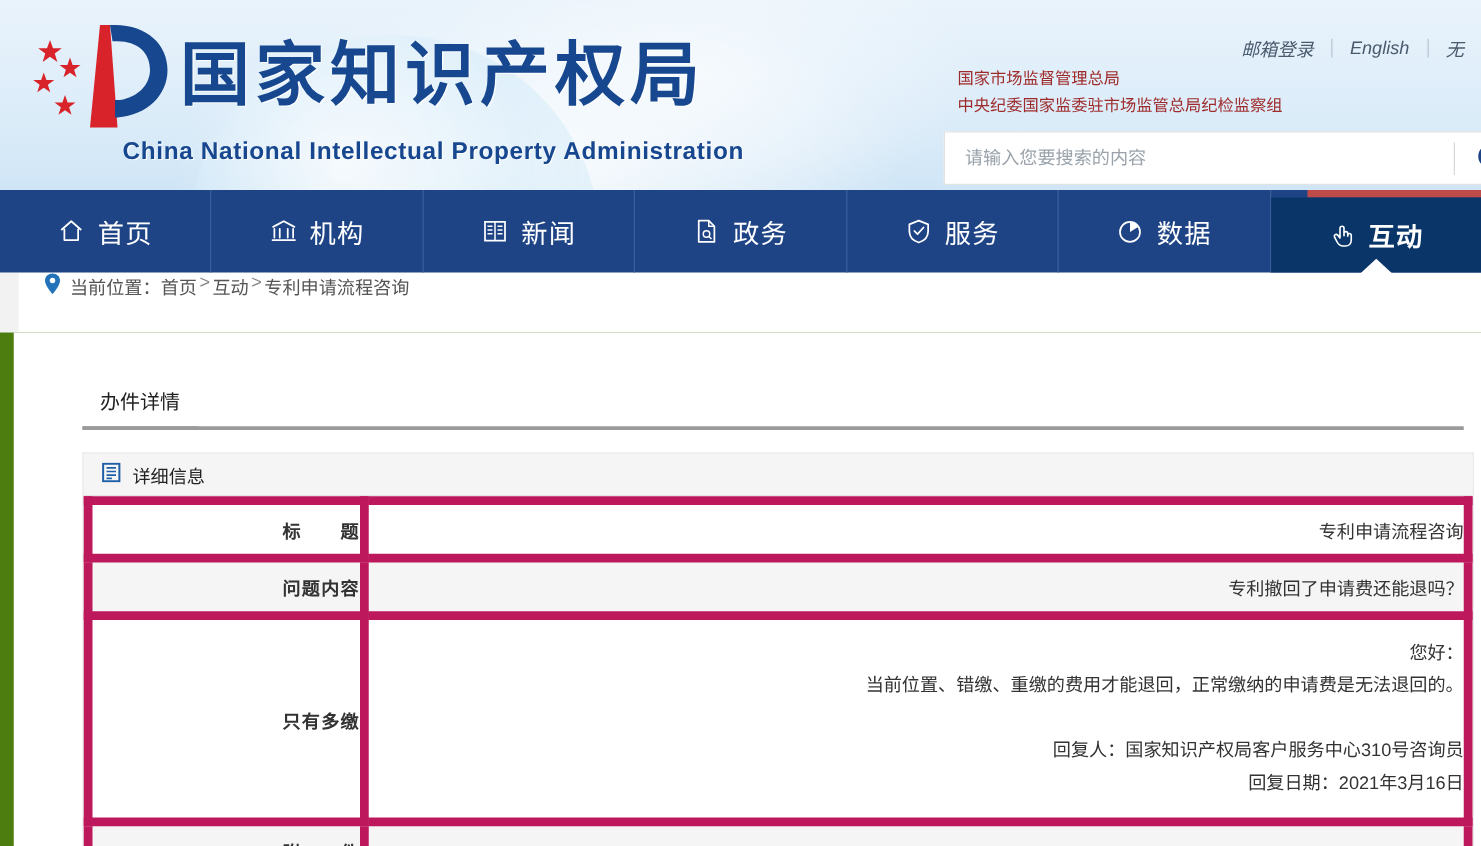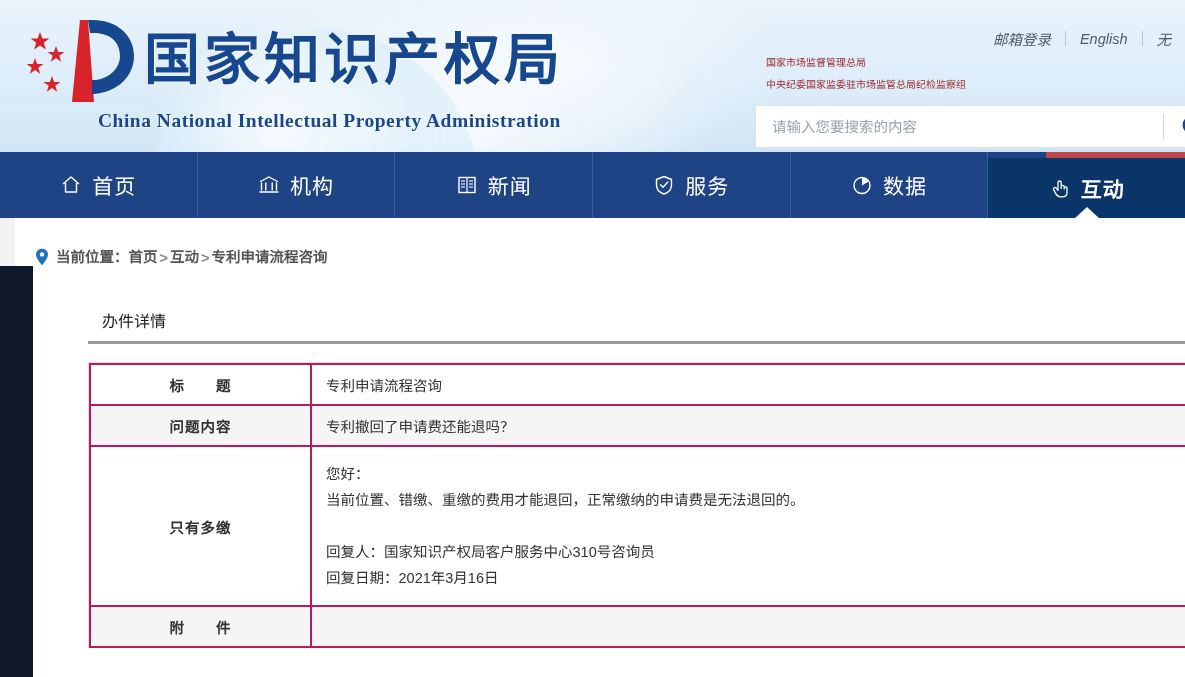--- a/index.html
+++ b/index.html
@@ -42,21 +42,20 @@
     background: rgba(255,255,255,0.45);
     filter: blur(3px);
   }
 
   .logo-wrap {
     position: absolute;
     left: 18px; top: 14px;
     display: flex;
     flex-direction: column;
     align-items: flex-start;
-    font-family: Liberation Serif, serif;
   }
   .logo-row { display: flex; align-items: center; }
   .logo-mark { width: 120px; height: 92px; flex: none; }
   .logo-cn {
     font-size: 56px;
     font-weight: bold;
     letter-spacing: 4px;
     color: #17478f;
     line-height: 1;
     margin-left: 6px;
@@ -83,21 +82,21 @@
     white-space: nowrap;
     font-style: italic;
   }
   .toplinks a { color: #4a5b6e; text-decoration: none; padding: 0 14px; }
   .toplinks .sep { width: 1px; height: 15px; background: #b9c6d2; }
 
   .redlinks {
     position: absolute;
     left: 766px; top: 52px;
     color: #9e2b2b;
-    font-size: 10px;
+    font-size: 13px;
     line-height: 22px;
     white-space: nowrap;
   }
   .redlinks div { cursor: pointer; }
 
   .searchbox {
     position: absolute;
     left: 755px; top: 105px;
     width: 470px; height: 43px;
     background: #fff;
@@ -170,34 +169,33 @@
   
   .crumb-wrap {
     background: #f2f2f2;
     padding-left: 15px;
     height: 48px;
   }
   .crumb {
     background: #ffffff;
     height: 48px;
     display: flex;
-    align-items: flex-end;
+    align-items: flex-start;
     padding-left: 20px;
     font-size: 14.5px;
     color: #555;
-    font-weight: bold;
   }
   .crumb .pin { margin-right: 7px; display: flex; }
   .crumb a { color: #555; text-decoration: none; }
   .crumb .sepc { color: #888; padding: 0 2px; }
 
   
   .main-wrap {
-    background: #0f172a;
-    padding-left: 33px;
+    background: #4d7c0f;
+    padding-left: 11px;
     height: 411px;
   }
   .main {
     background: #ffffff;
     height: 100%;
     padding: 36px 17px 0 55px;
   }
   .tabs {
     border-bottom: 3px solid #9b9b9b;
     width: 1105px;
@@ -227,24 +225,25 @@
     font-size: 14.5px;
     color: #222;
     border-bottom: 1px solid #e4e4e4;
   }
   table.detail {
     width: 100%;
     border-collapse: collapse;
     table-layout: fixed;
   }
   table.detail td {
-    border: 2px solid #be185d;
+    border: 7px solid #be185d;
     font-size: 14.5px;
     color: #333;
     vertical-align: middle;
+    text-align: right;
   }
   td.lbl {
     width: 221px;
     text-align: center;
     font-weight: bold;
     color: #222;
     letter-spacing: 1px;
     padding: 9px 0;
   }
   td.val { padding: 9px 0 9px 14px; }
@@ -340,20 +339,31 @@
           <line x1="5" y1="10" x2="9" y2="10" stroke="#fff" stroke-width="1.1"></line>
           <line x1="5" y1="13" x2="9" y2="13" stroke="#fff" stroke-width="1.1"></line>
           <line x1="13" y1="7" x2="17" y2="7" stroke="#fff" stroke-width="1.1"></line>
           <line x1="13" y1="10" x2="17" y2="10" stroke="#fff" stroke-width="1.1"></line>
           <line x1="13" y1="13" x2="17" y2="13" stroke="#fff" stroke-width="1.1"></line>
         </svg>
     </span>
     <span>新闻</span>
   </div>
 
+  <div class="nav-item">
+    <span class="nav-icon">
+      <svg width="22" height="22" viewBox="0 0 22 22">
+          <path d="M5 2.5 H13 L17.5 7 V19.5 H5 Z" fill="none" stroke="#fff" stroke-width="1.4" stroke-linejoin="round"></path>
+          <path d="M13 2.5 V7 H17.5" fill="none" stroke="#fff" stroke-width="1.2"></path>
+          <circle cx="11.2" cy="13.2" r="2.6" fill="none" stroke="#fff" stroke-width="1.2"></circle>
+          <line x1="13.2" y1="15.2" x2="15.2" y2="17.2" stroke="#fff" stroke-width="1.2"></line>
+        </svg>
+    </span>
+    <span>政务</span>
+  </div>
 
   <div class="nav-item">
     <span class="nav-icon">
       <svg width="22" height="22" viewBox="0 0 22 22">
           <path d="M11 2.5 L18.5 5.5 V11 C18.5 15.8 15 18.8 11 20 C7 18.8 3.5 15.8 3.5 11 V5.5 Z" fill="none" stroke="#fff" stroke-width="1.4" stroke-linejoin="round"></path>
           <path d="M7.5 10.8 L10 13.3 L14.8 8" fill="none" stroke="#fff" stroke-width="1.4" stroke-linecap="round" stroke-linejoin="round"></path>
         </svg>
     </span>
     <span>服务</span>
   </div>
@@ -398,20 +408,32 @@
 
 <div class="main-wrap">
   <div class="main">
     <div class="tabs">
       <div class="tab active">
         <span>办件详情</span>
       </div>
     </div>
 
     <div class="panel">
+      <div class="panel-head">
+        <span>
+          <svg width="16" height="16" viewBox="0 0 16 16">
+              <rect x="1.5" y="1" width="13" height="14" fill="none" stroke="#1f5fa8" stroke-width="1.6"></rect>
+              <line x1="4.2" y1="4.3" x2="11.8" y2="4.3" stroke="#1f5fa8" stroke-width="1.3"></line>
+              <line x1="4.2" y1="7.2" x2="11.8" y2="7.2" stroke="#1f5fa8" stroke-width="1.3"></line>
+              <line x1="4.2" y1="10.1" x2="11.8" y2="10.1" stroke="#1f5fa8" stroke-width="1.3"></line>
+              <line x1="4.2" y1="12.7" x2="8.5" y2="12.7" stroke="#1f5fa8" stroke-width="1.3"></line>
+            </svg>
+        </span>
+        <span>详细信息</span>
+      </div>
 
       <table class="detail">
         <tbody>
           <tr class="plain">
             <td class="lbl">标　　题</td>
             <td class="val">专利申请流程咨询</td>
           </tr>
           <tr class="shade">
             <td class="lbl">问题内容</td>
             <td class="val">专利撤回了申请费还能退吗？</td>

